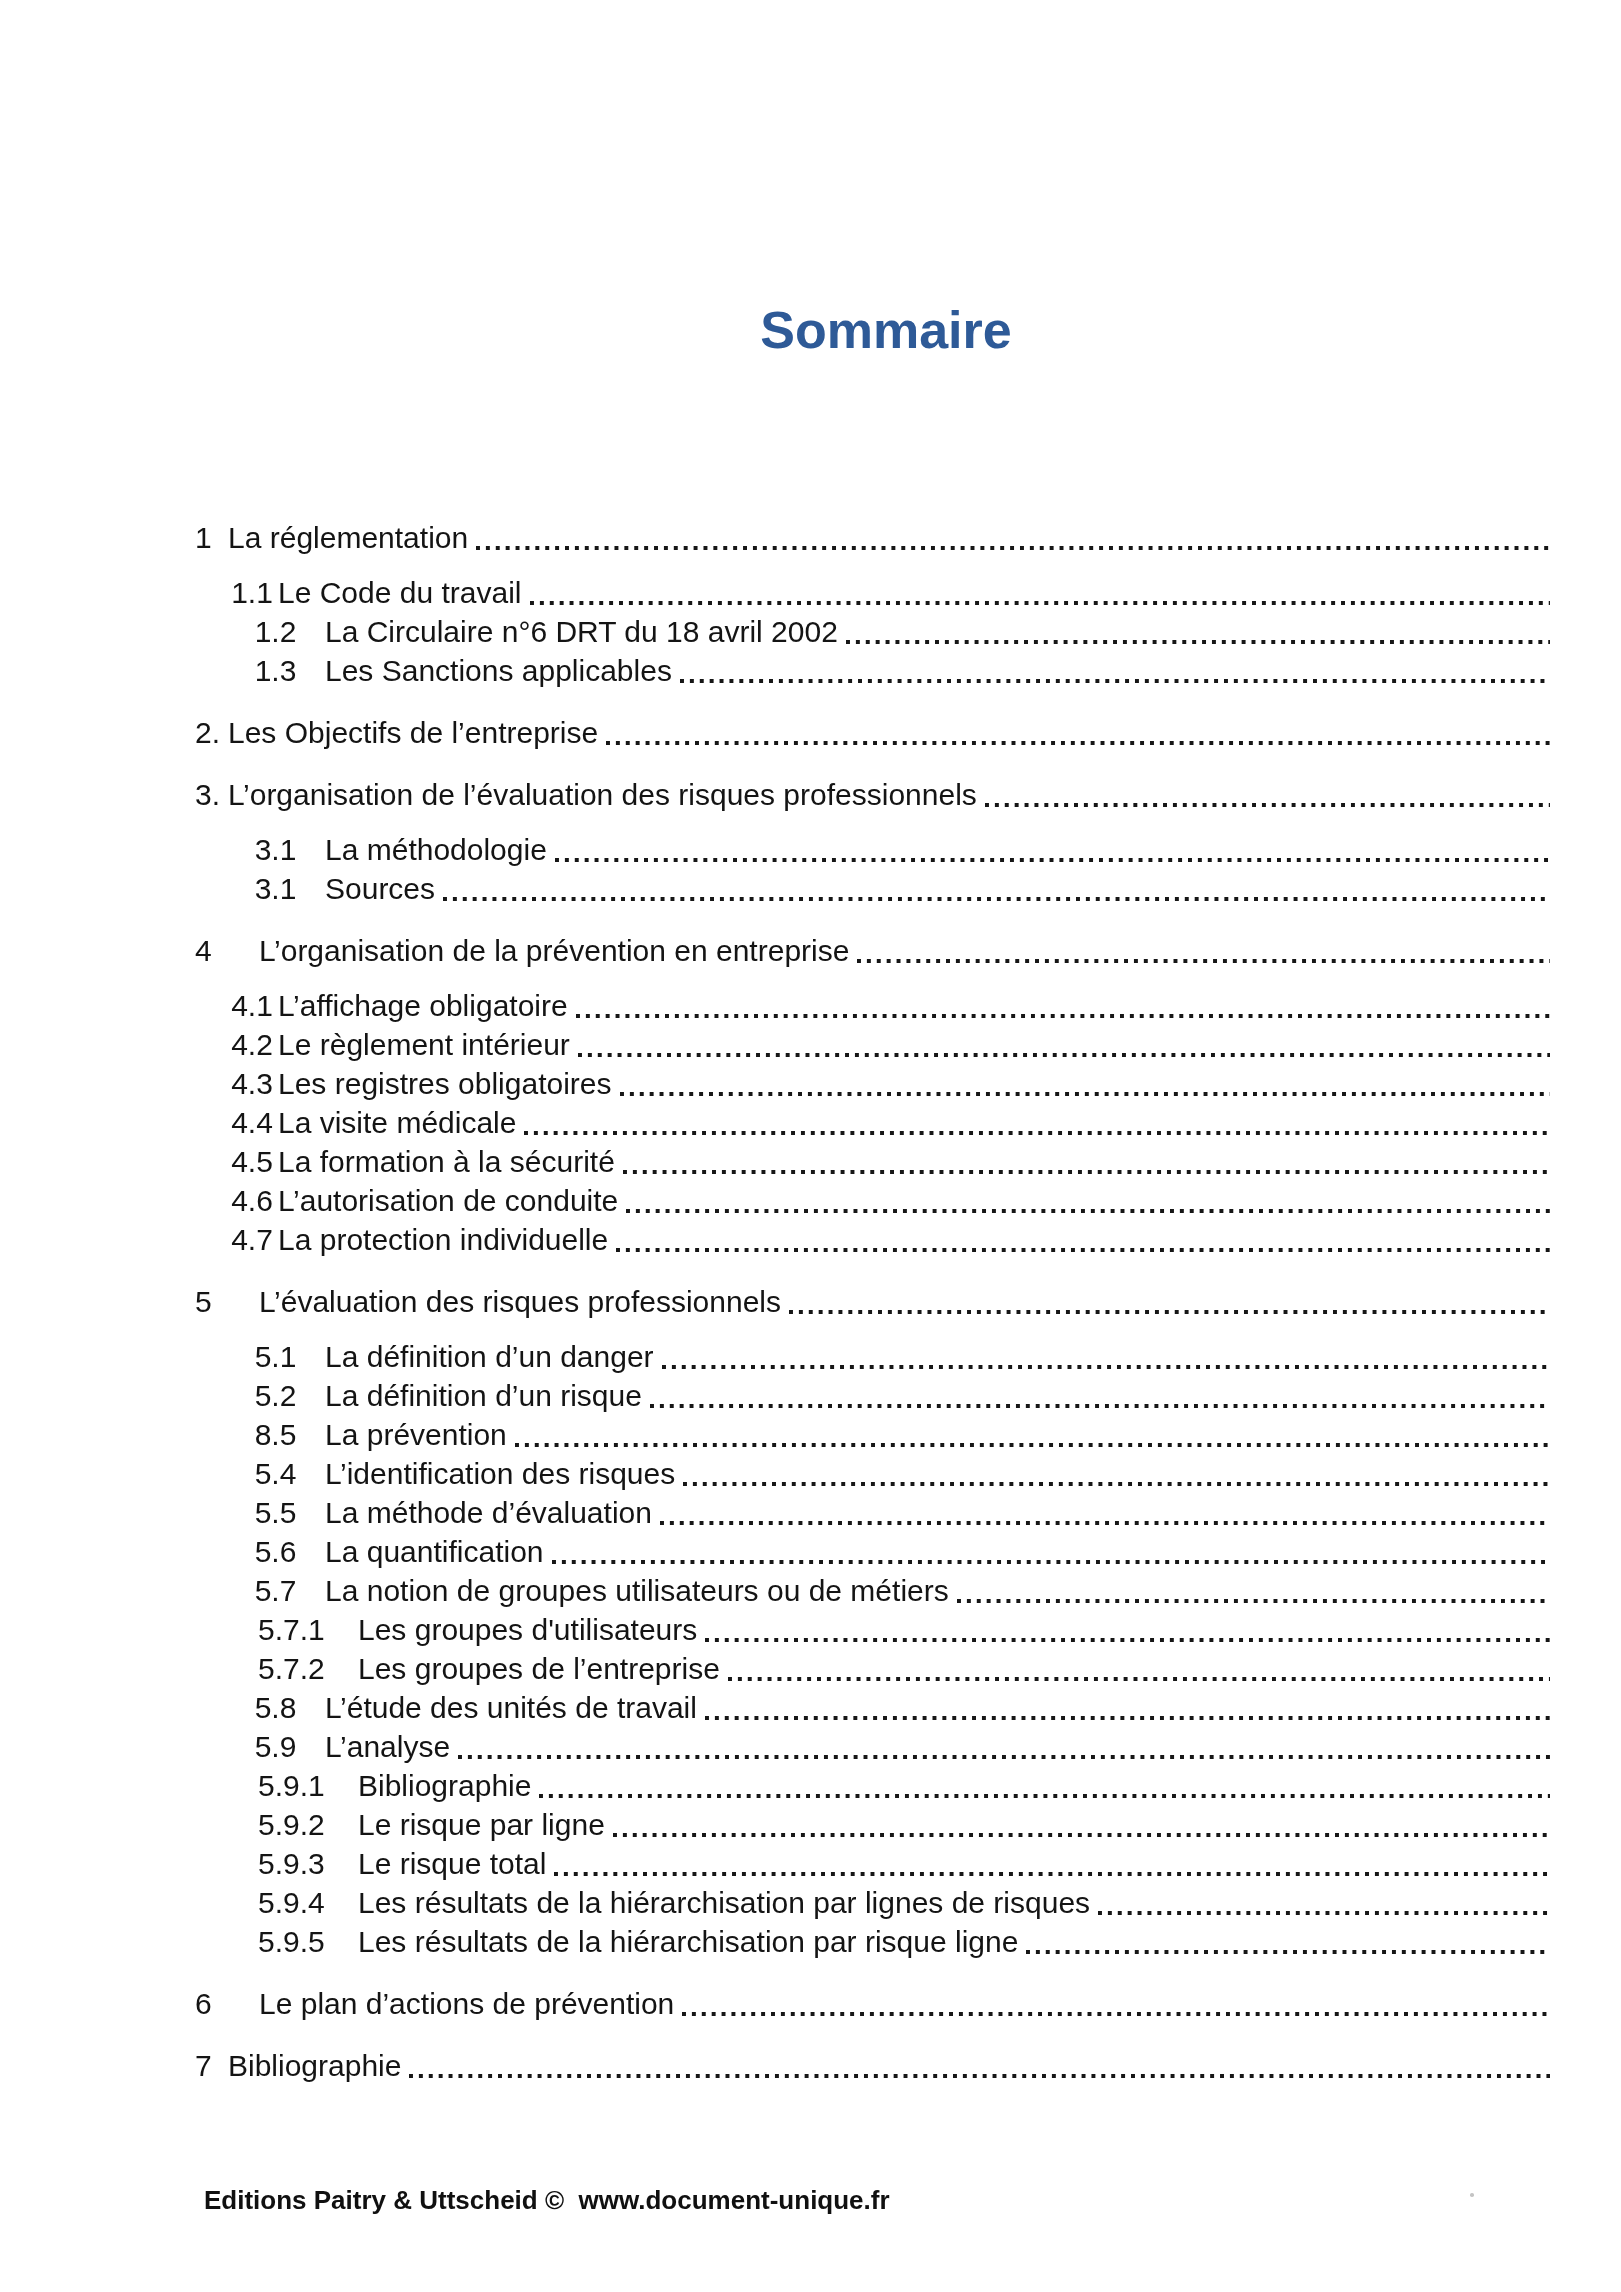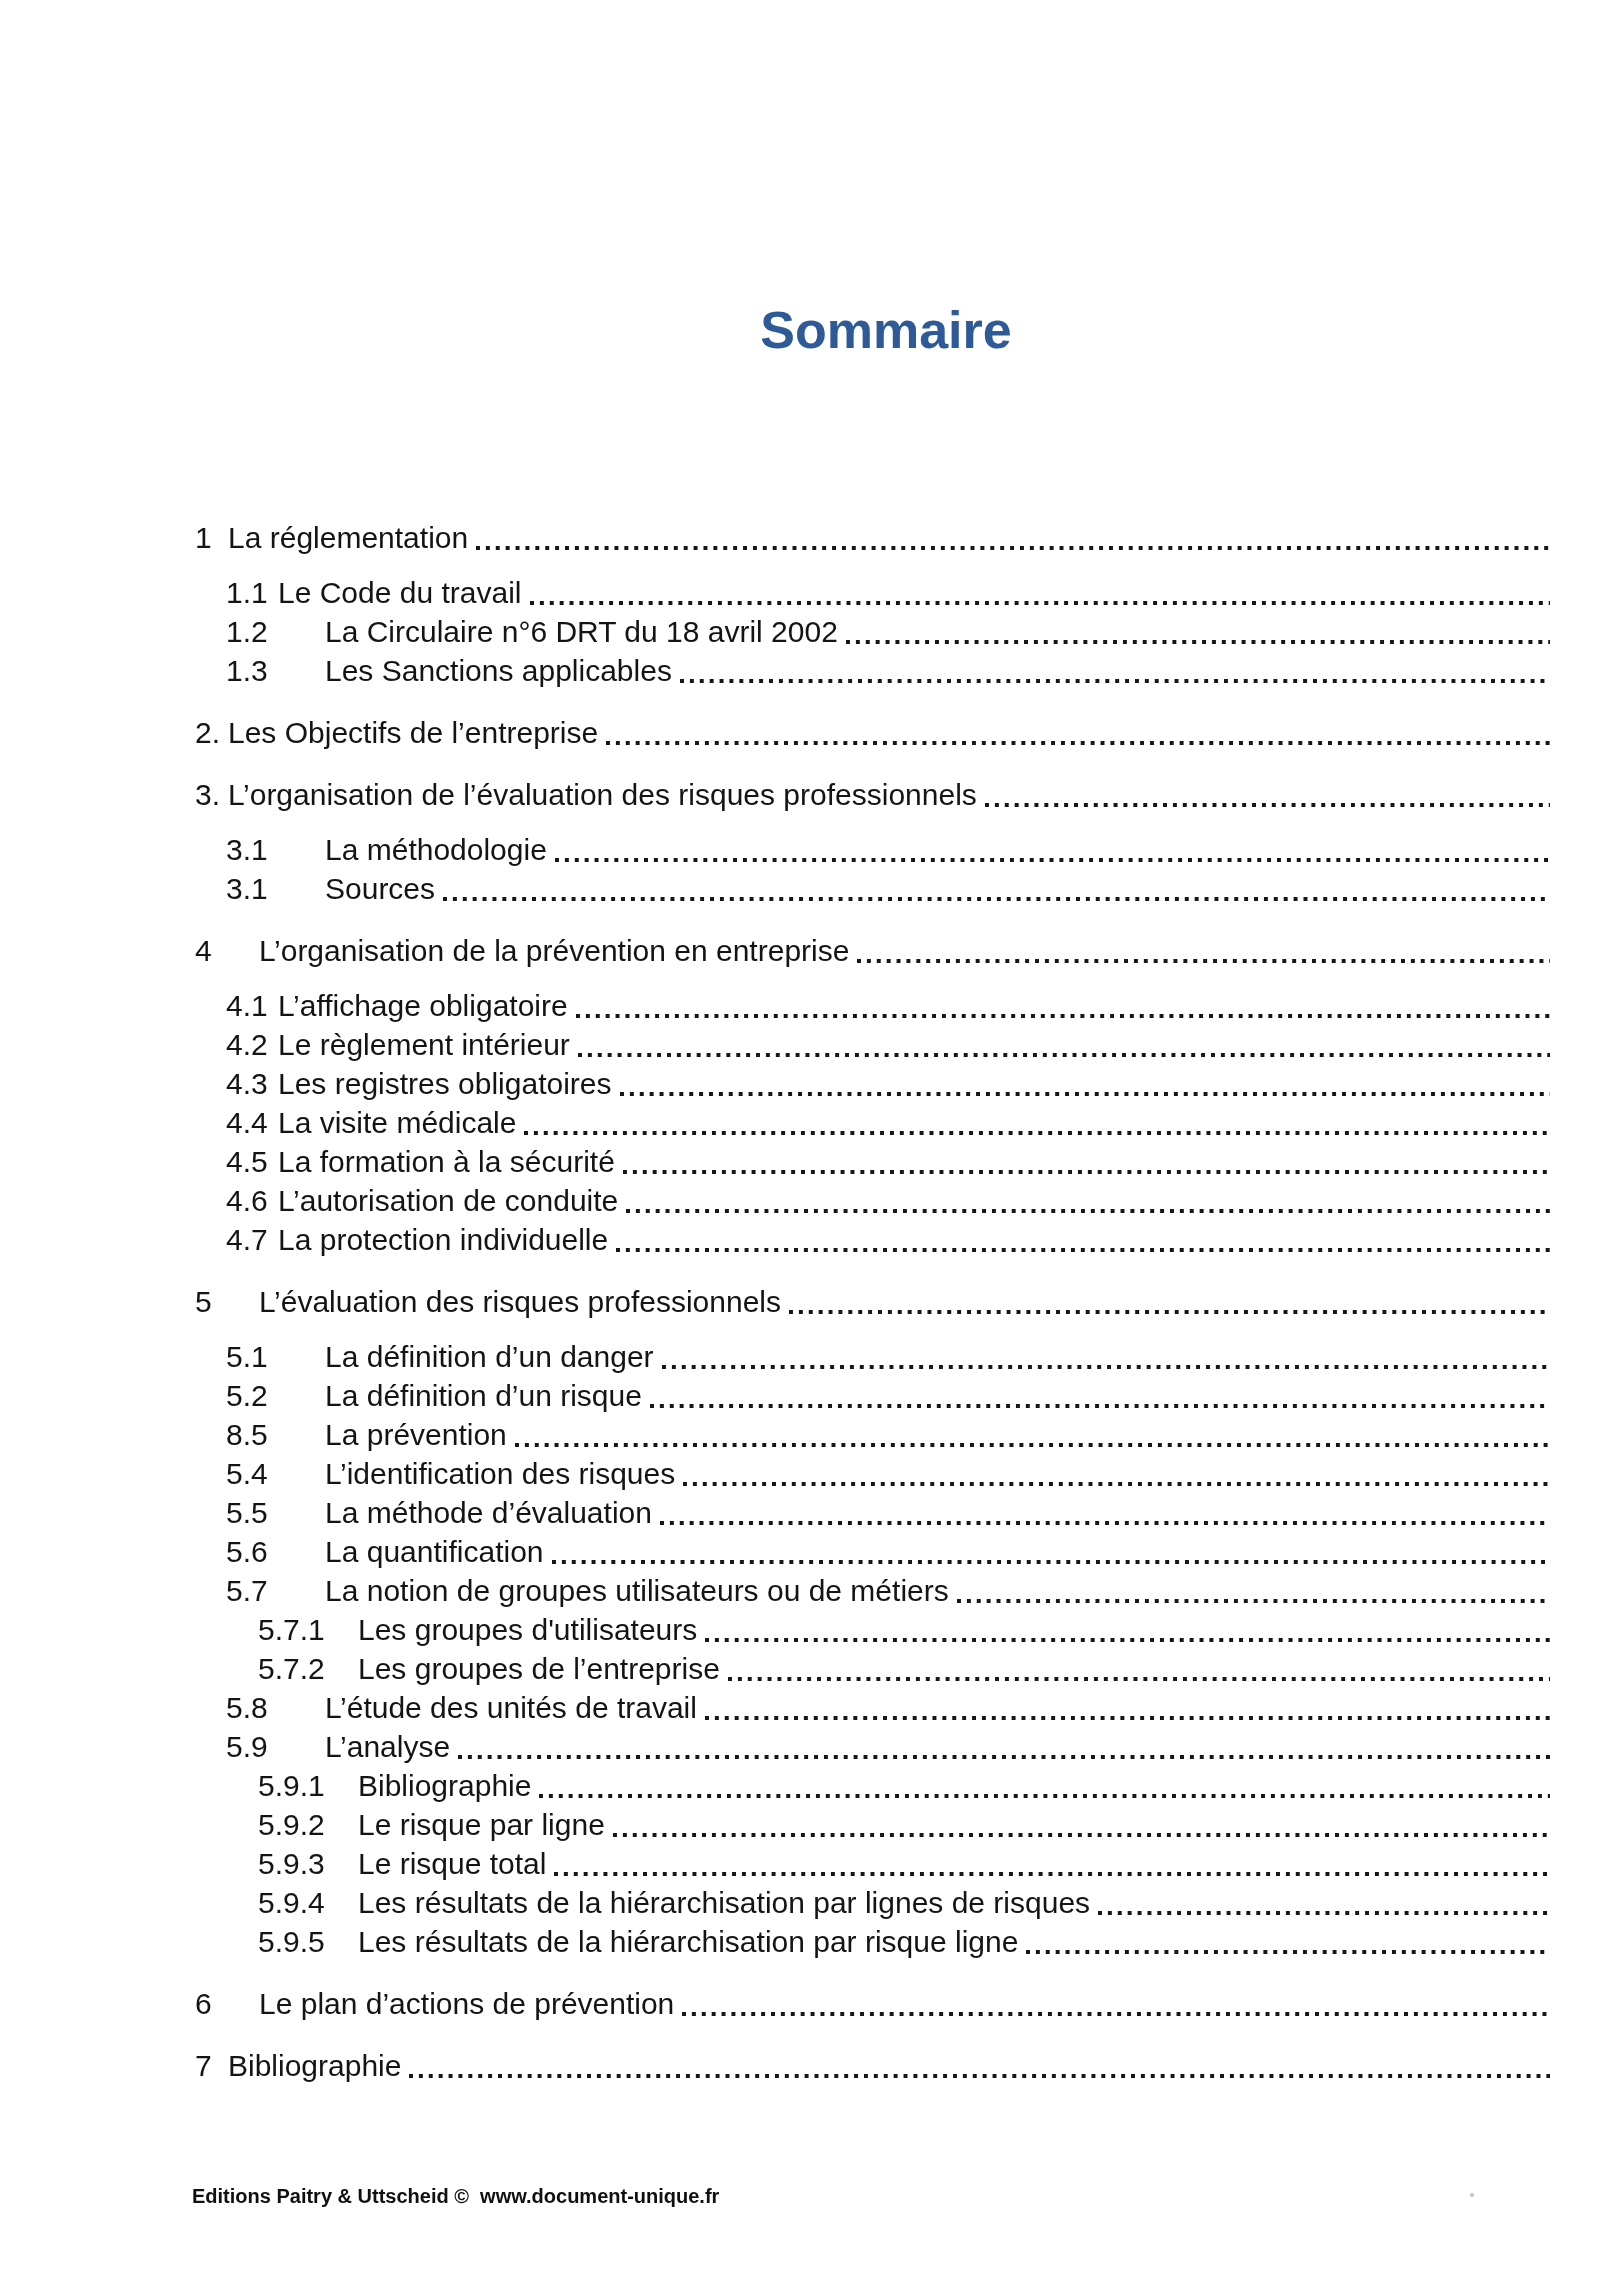--- a/index.html
+++ b/index.html
@@ -30,21 +30,21 @@
     padding-top: 136px;
   }
   .toc-row {
     display: flex;
     align-items: baseline;
     font-size: 30px;
     line-height: 39px;
     white-space: nowrap;
   }
   .toc-row.lvl1 { margin-top: 23px; margin-bottom: 16px; }
-  .toc-row.lvl2 { margin-left: 31px; }
+  .toc-row.lvl2 { margin-left: 31px; text-align: center; }
   .toc-row.lvl3 { margin-left: 63px; }
   .num { display: inline-block; flex: 0 0 auto; }
   .lvl1 .num      { min-width: 33px; }
   .lvl1.tab .num  { min-width: 64px; }
   .lvl2 .num      { min-width: 52px; }
   .lvl2.tab .num  { min-width: 99px; }
   .lvl3 .num      { min-width: 100px; }
   .label { flex: 0 0 auto; }
   .leader {
     flex: 1 1 auto;
@@ -59,23 +59,23 @@
     left: 8px;
     right: 0px;
     bottom: 7.2px;
     height: 3.6px;
     background-image: linear-gradient(to right, #161616 0, #161616 3.6px, transparent 3.6px);
     background-size: 9.9px 3.6px;
     background-repeat: repeat-x;
   }
   .footer {
     position: absolute;
-    left: 192px;
+    left: 204px;
     top: 2185px;
-    font-size: 20px;
+    font-size: 26px;
     font-weight: bold;
     white-space: pre;
     color: #101010;
   }
   .artifact-dot {
     position: absolute;
     left: 1470px;
     top: 2193px;
     width: 3.6px;
     height: 3.6px;

